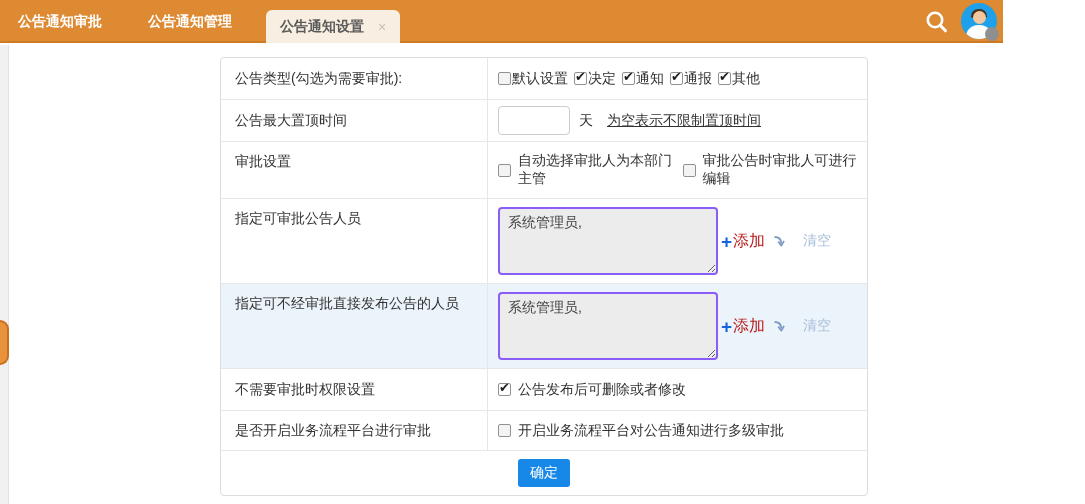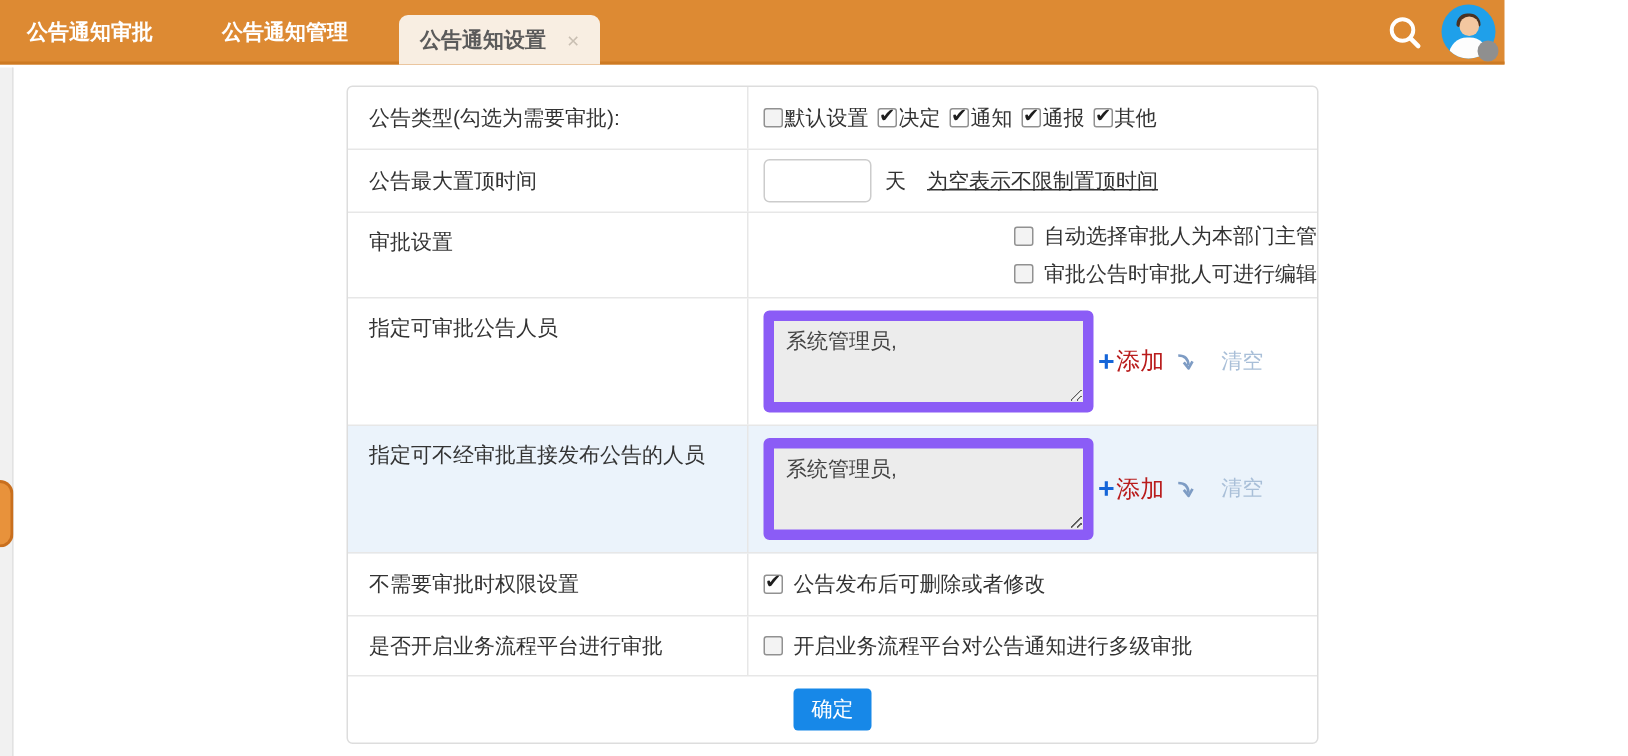--- a/index.html
+++ b/index.html
@@ -19,45 +19,45 @@
   .av-head { position:absolute; left:11.5px; top:8px; width:13px; height:13px; background:#F3C7A0; border-radius:50%; }
   .av-body { position:absolute; left:5px; top:22px; width:26px; height:18px; background:#fdfdfd; border-radius:12px 12px 0 0; }
   .av-badge { position:absolute; right:-2px; bottom:-2px; width:14px; height:14px; border-radius:50%; background:#8f8f8f; }
 
   
   .main { position:absolute; left:0; top:45px; width:1085px; height:459px; background:#fff; }
   .left-strip { position:absolute; left:0; top:0; width:9px; height:459px; background:#f1f1f1; border-right:1px solid #e2e2e2; }
   .left-handle { position:absolute; left:0; top:275px; width:9px; height:45px; background:#E8923B; border:2px solid #C96F1D; border-left:none; border-radius:0 9px 9px 0; cursor:pointer; }
 
   
-  .ftable { position:absolute; left:231px; top:12px; width:648px; border:1px solid #ddd; border-radius:4px; background:#fff; }
+  .ftable { position:absolute; left:220px; top:12px; width:648px; border:1px solid #ddd; border-radius:4px; background:#fff; }
   .frow { display:flex; border-bottom:1px solid #e7e7e7; }
   .frow:last-child { border-bottom:none; }
   .fcell-label { width:267px; border-right:1px solid #e7e7e7; padding-left:14px; display:flex; align-items:center; font-size:14px; color:#333; }
   .fcell-val { flex:1; padding-left:10px; display:flex; align-items:center; font-size:14px; color:#333; }
   .top-align .fcell-label { align-items:flex-start; padding-top:11px;text-align:center; }
   .h42 { height:42px; } .h57 { height:57px; } .h85 { height:85px; } .h40 { height:40px; } .h44 { height:44px; }
   .hl { background:#EBF3FB; }
 
   
   .cb { display:inline-block; width:13px; height:13px; border:1px solid #919191; border-radius:2px; background:#f3f3f3; position:relative; flex:none; vertical-align:-2px; cursor:pointer; }
   .cb.checked { background:#fefefe; }
   .cb.checked::after { content:"✔"; position:absolute; left:0px; top:-4px; font-size:13px; color:#1d1d1d; }
   .cbgroup { display:flex; align-items:center; }
   .cbgroup .cb { margin-right:1px; }
   .cbgroup + .cbgroup { margin-left:6px; }
   .cbline { display:flex; align-items:center; height:25px; }
   .cbline .cb { margin-right:7px; }
-  .stack { display:flex; flex-direction:column; justify-content:center;align-items:flex-end; }
+  .stack { display:flex; flex-direction:row; justify-content:center; }
 
   .days-input { width:72px; height:29px; border:1px solid #ccc; border-radius:4px; padding:0 6px; font-size:14px; font-family:inherit; color:#333; outline:none; background:#fff; }
   .unit { margin-left:9px; }
   .hint { margin-left:14px;text-decoration:underline; }
 
-  .people-ta { width:220px; height:68px; background:#ececec; border:7px solid #8b5cf6; border-radius:4px; padding:5px 8px; font-size:14px; font-family:inherit; color:#444; resize:both; outline:none; }
+  .people-ta { width:220px; height:68px; background:#ececec; border:2px solid #8b5cf6; border-radius:4px; padding:5px 8px; font-size:14px; font-family:inherit; color:#444; resize:both; outline:none; }
   .ta-links { display:flex; align-items:center; margin-left:3px; }
   .link-add { display:flex; align-items:center; cursor:pointer; }
   .add-icon { color:#1565D8; font-size:19px; font-weight:700; line-height:1; margin-right:1px; }
   .add-icon::before { content:"+"; }
   .add-text { color:#b91c1c; font-size:16px; }
   .link-clear { display:flex; align-items:center; margin-left:8px; cursor:pointer;gap:16px; }
   .clear-text { color:#A9BFD8; font-size:14px; margin-left:1px; }
 
   .btn-row { justify-content:center; align-items:center; display:flex; }
   .confirm-btn { width:52px; height:28px; background:#1788E8; color:#fff; border:none; border-radius:3px; font-size:14px; font-family:inherit; cursor:pointer; }

